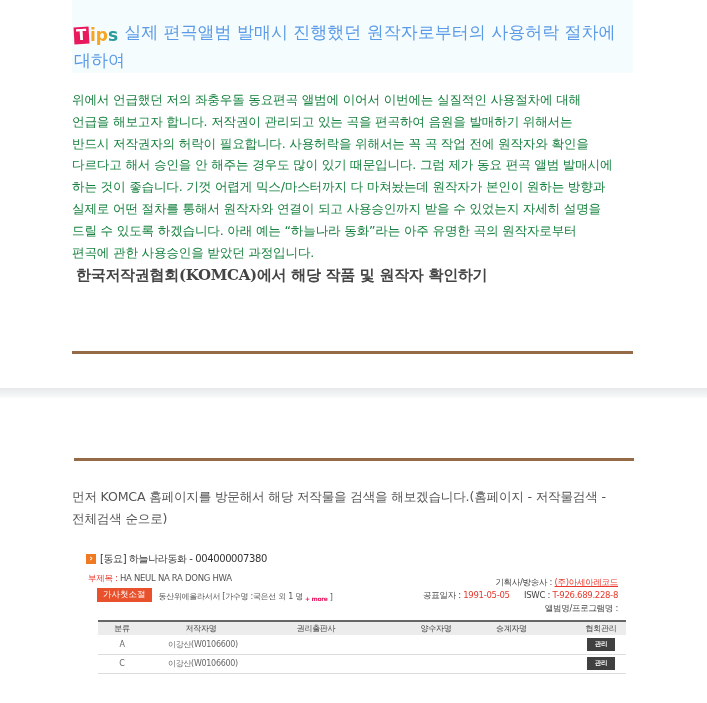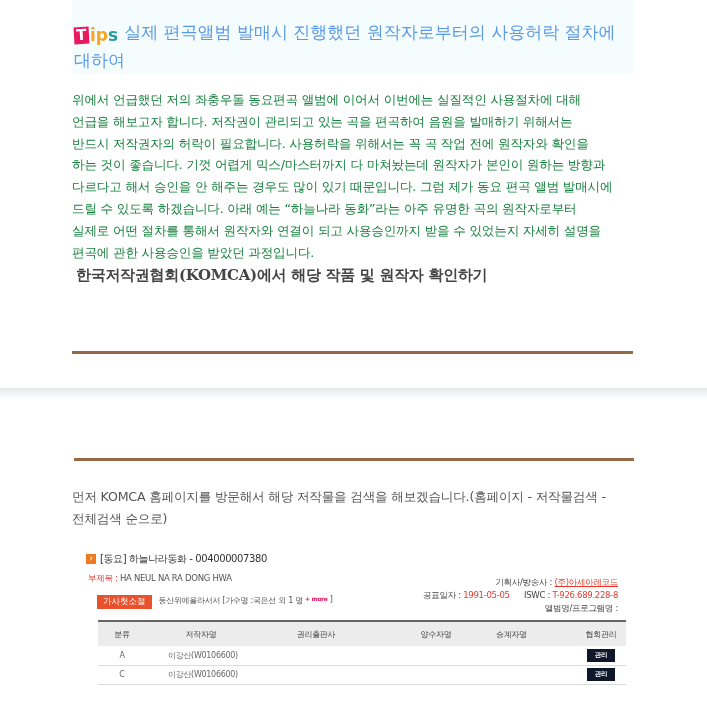--- a/index.html
+++ b/index.html
@@ -31,38 +31,38 @@
 
   .page-number { position: absolute; right: 74px; top: 362px; font-family: "Liberation Serif", serif; font-size: 14px; color: #333; margin-top: 40px; }
 
   .intro-text { position: absolute; left: 72px; top: 486px; width: 600px; font-size: 12.6px; line-height: 22px; color: #555; letter-spacing: -0.2px; }
 
   .komca { position: absolute; left: 86px; top: 552px; width: 540px; font-family: "DejaVu Sans", sans-serif; color: #555; }
   .komca-title-row { display: flex; align-items: center; font-size: 10px; letter-spacing: -0.4px; color: #333; }
   .arrow-box { width: 10px; height: 10px; background: #f07a22; color: #fff; font-size: 8px; line-height: 10px; text-align: center; margin-right: 4px; font-weight: bold; }
   .subtitle-row { margin-top: 7px; margin-left: 2px; font-size: 8.5px; color: #555; letter-spacing: -0.3px; }
   .subtitle-label { color: #e8382c; }
-  .lyric-row { margin-top: 10px; margin-left: 11px; display: flex; align-items: flex-start; font-size: 8px; color: #555; letter-spacing: -0.3px; }
+  .lyric-row { margin-top: 3px; margin-left: 11px; display: flex; align-items: flex-end; font-size: 8px; color: #555; letter-spacing: -0.3px; }
   .lyric-badge { background: #e8512c; color: #fff; font-size: 8.5px; padding: 1px 6px; margin-right: 7px; letter-spacing: 0; }
   .more-link { color: #e8195d; font-size: 6px; font-weight: bold; margin: 0 2px; }
 
   .meta-right { position: absolute; right: 8px; top: 24px; text-align: right; font-size: 8.5px; color: #444; line-height: 13px; letter-spacing: -0.3px; }
   .meta-right .red { color: #e8382c; }
   .meta-right .redlink { color: #e8382c; text-decoration: underline; margin-top: 12px; }
 
   .rights-table { position: absolute; left: 12px; top: 68px; width: 528px; border-collapse: collapse; font-size: 8px; letter-spacing: -0.3px; }
-  .rights-table thead th { background: #ececec; border-top: 2px solid #666; height: 25px; font-weight: normal; color: #444; }
+  .rights-table thead th { background: #ececec; border-top: 2px solid #666; height: 14px; font-weight: normal; color: #444; }
   .rights-table tbody td { height: 19px; border-bottom: 1px solid #dcdcdc; color: #666; }
   .c-cat { width: 48px; text-align: center; }
   .c-author { width: 110px; text-align: left; padding-left: 22px; }
   .c-pub { width: 120px; text-align: center; }
   .c-assign { width: 120px; text-align: center; }
   .c-succ { width: 80px; text-align: left; }
   .c-mgmt { width: 50px; text-align: center; }
-  .mgmt-btn { display: inline-block; background: #0f172a; color: #fff; font-size: 6.5px; padding: 2px 8px; font-weight: bold; }
+  .mgmt-btn { display: inline-block; background: #404040; color: #fff; font-size: 6.5px; padding: 2px 8px; font-weight: bold; }
 </style>
 </head>
 <body>
 
 <div class="page-top">
   <div class="tips-box">
     <div class="tips-title-wrap">
       <span class="tips-logo">
         <span class="t">T</span>
           <span class="i">i</span>
@@ -70,24 +70,24 @@
           <span class="s">s</span>
       </span><span class="tips-title">실제 편곡앨범 발매시 진행했던 원작자로부터의 사용허락 절차에</span><br>
       <span class="tips-title">대하여</span>
     </div>
   </div>
 
   <div class="body-text">
     <div>위에서 언급했던 저의 좌충우돌 동요편곡 앨범에 이어서 이번에는 실질적인 사용절차에 대해</div>
     <div>언급을 해보고자 합니다. 저작권이 관리되고 있는 곡을 편곡하여 음원을 발매하기 위해서는</div>
     <div>반드시 저작권자의 허락이 필요합니다. 사용허락을 위해서는 꼭 곡 작업 전에 원작자와 확인을</div>
+    <div>다르다고 해서 승인을 안 해주는 경우도 많이 있기 때문입니다. 그럼 제가 동요 편곡 앨범 발매시에</div>
     <div>하는 것이 좋습니다. 기껏 어렵게 믹스/마스터까지 다 마쳐놨는데 원작자가 본인이 원하는 방향과</div>
-    <div>다르다고 해서 승인을 안 해주는 경우도 많이 있기 때문입니다. 그럼 제가 동요 편곡 앨범 발매시에</div>
+    <div>실제로 어떤 절차를 통해서 원작자와 연결이 되고 사용승인까지 받을 수 있었는지 자세히 설명을</div>
     <div>드릴 수 있도록 하겠습니다. 아래 예는 “하늘나라 동화”라는 아주 유명한 곡의 원작자로부터</div>
-    <div>실제로 어떤 절차를 통해서 원작자와 연결이 되고 사용승인까지 받을 수 있었는지 자세히 설명을</div>
     <div>편곡에 관한 사용승인을 받았던 과정입니다.</div>
   </div>
 
   <div class="section-heading">한국저작권협회(KOMCA)에서 해당 작품 및 원작자 확인하기</div>
 
   <div class="rule top"></div>
   <div class="page-number">12</div>
 </div>
 
 <div class="page-gap"></div>

